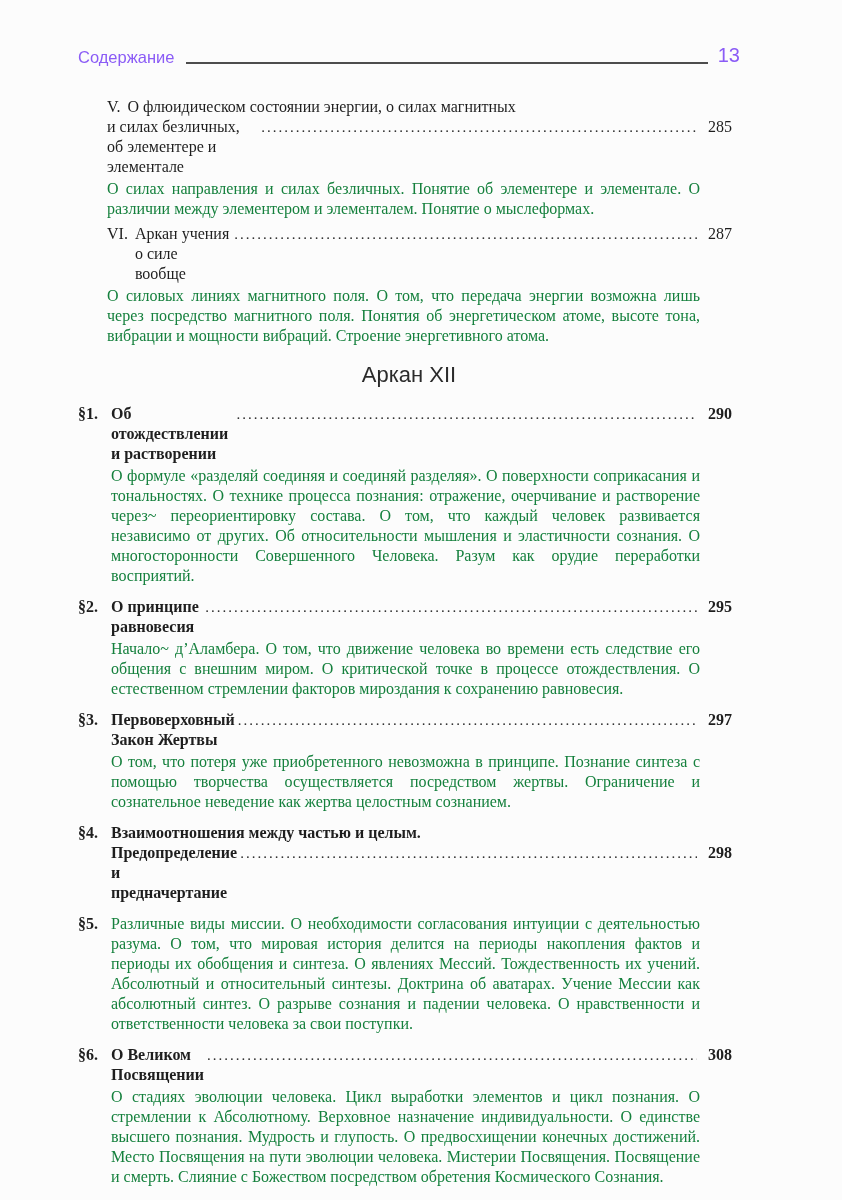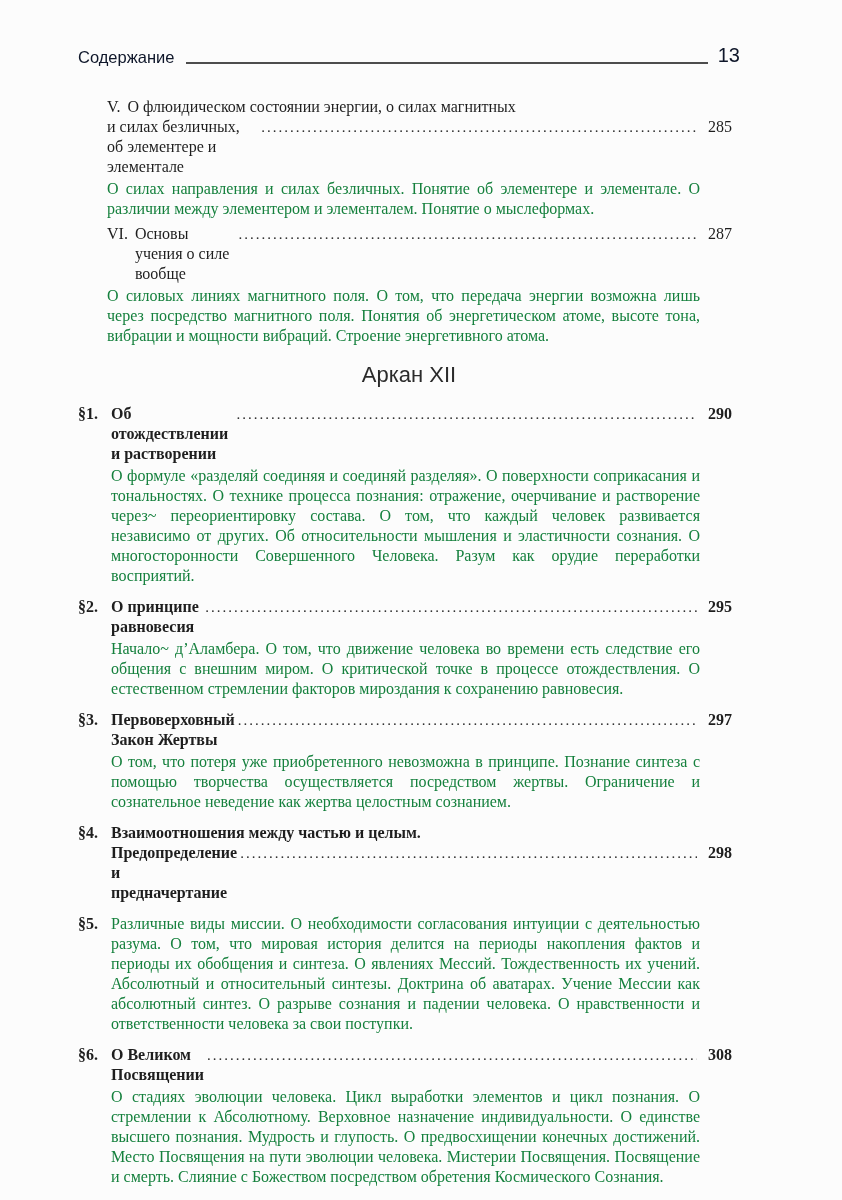--- a/index.html
+++ b/index.html
@@ -13,21 +13,21 @@
   }
   .page {
     box-sizing: border-box;
     width: 842px; height: 1200px;
     padding: 44px 102px 40px 78px;
   }
   
   .header {
     display: flex; align-items: flex-end;
     font-family: "Liberation Sans", sans-serif;
-    font-size: 16.5px; color: #0f172a;
+    font-size: 16.5px; color: #8b5cf6;
     margin-bottom: 30px;
   }
   .header .rule {
     flex: 1 1 auto;
     border-bottom: 2px solid #4d4d4d;
     margin: 0 10px 3px 12px;
     height: 1px;
   }
   .header .hpage { font-size: 20px; }
 
@@ -93,21 +93,21 @@
         <div class="title-row">
           <span class="ttl">и силах безличных, об элементере и элементале</span>
           <span class="dots"></span>
           <span class="pg">285</span>
         </div>
         <div class="desc">О силах направления и силах безличных. Понятие об элементере и элементале. О различии между элементером и элементалем. Понятие о мыслеформах.</div>
       </div>
       <div class="entry front">
         <div class="title-row">
           <span class="label inline">VI.</span>
-          <span class="ttl">Основы учения о силе вообще</span>
+          <span class="ttl">Аркан учения о силе вообще</span>
           <span class="dots"></span>
           <span class="pg">287</span>
         </div>
         <div class="desc">О силовых линиях магнитного поля. О том, что передача энергии возможна лишь через посредство магнитного поля. Понятия об энергетическом атоме, высоте тона, вибрации и мощности вибраций. Строение энергетивного атома.</div>
       </div>
     </div>
 
   <div class="part-heading">Аркан XII</div>
 
   <div id="arcan-list">

